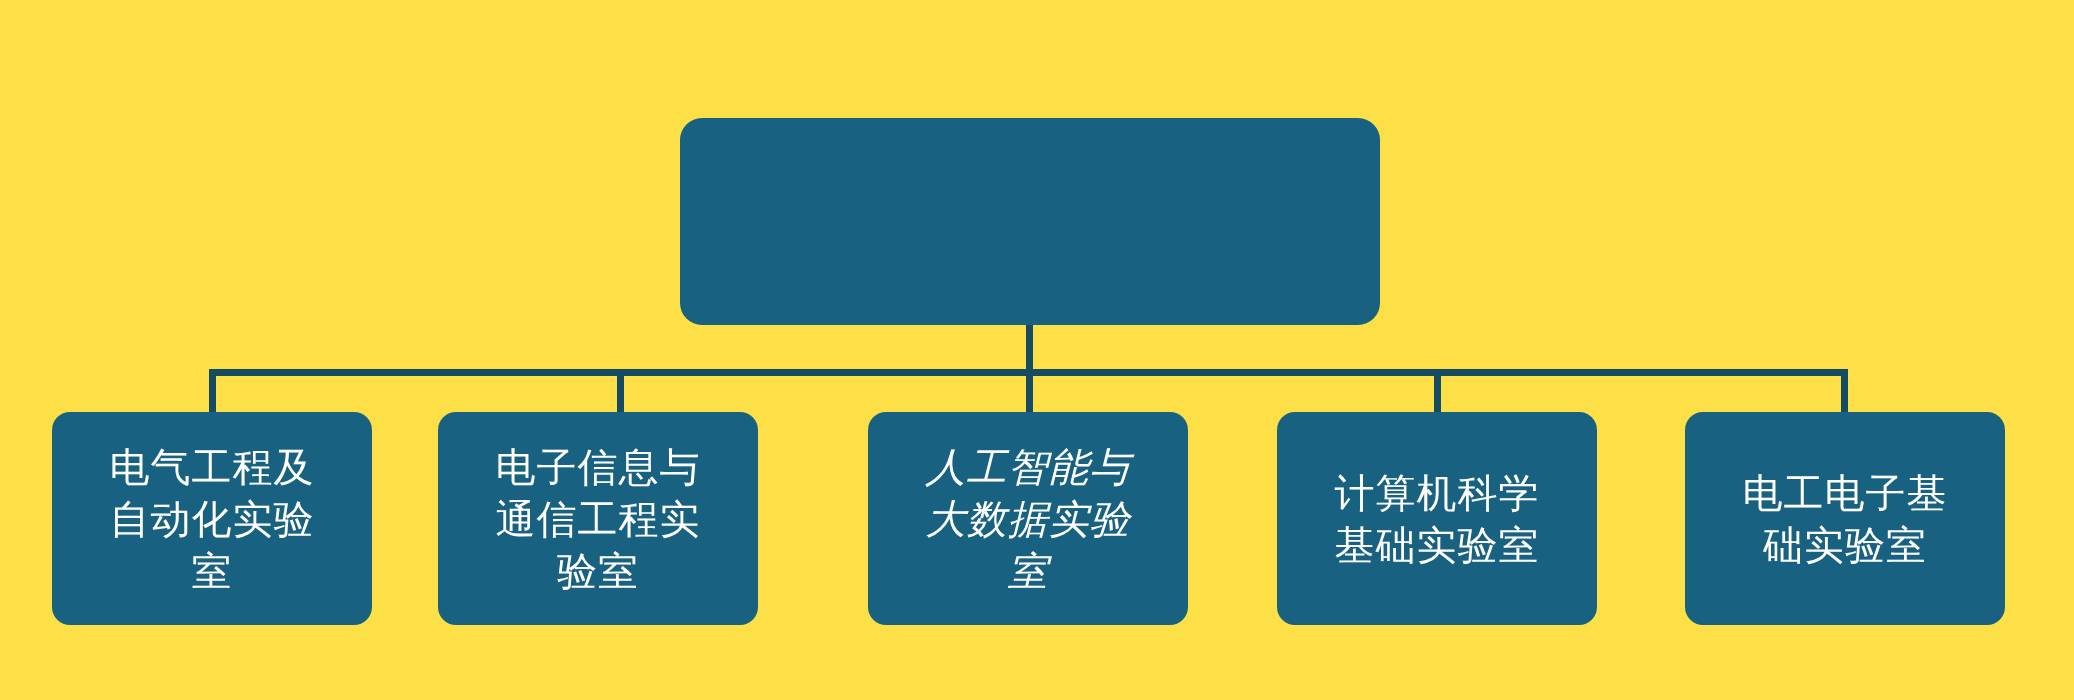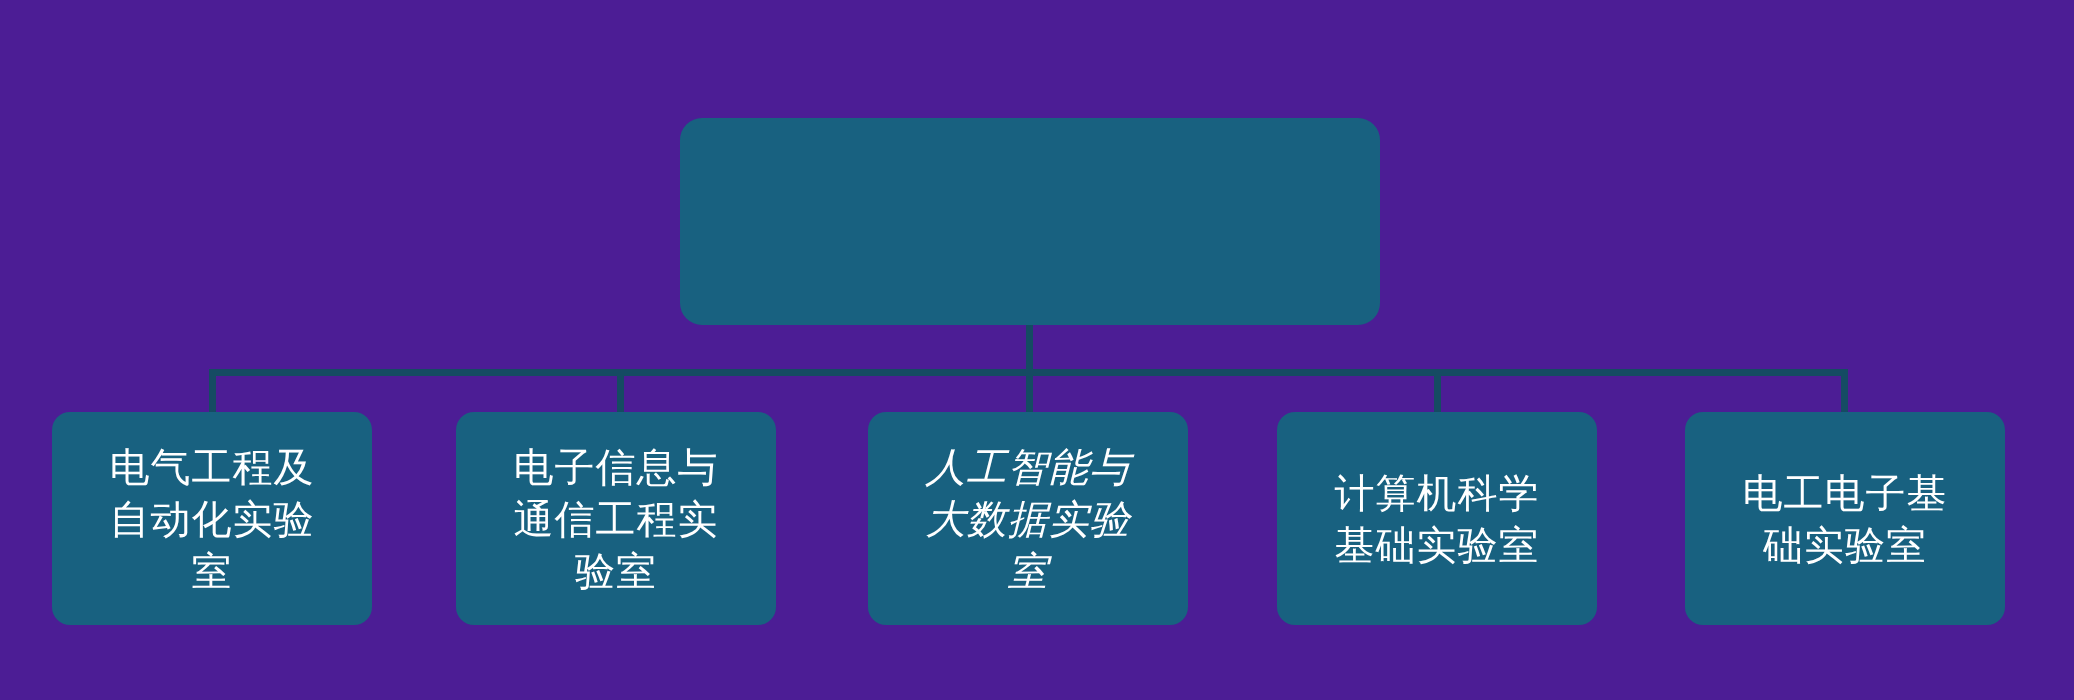--- a/index.html
+++ b/index.html
@@ -7,21 +7,21 @@
     padding: 0;
     background: #ffffff;
   }
   body {
     font-family: "Liberation Sans", "DejaVu Sans", sans-serif;
   }
   #org-canvas {
     position: relative;
     width: 2074px;
     height: 700px;
-    background: #4c1d95;
+    background: #fde047;
     overflow: hidden;
   }
   .node {
     position: absolute;
     box-sizing: border-box;
     display: flex;
     align-items: center;
     justify-content: center;
     text-align: center;
     color: #ffffff;
@@ -79,21 +79,21 @@
   <div class="node node-root">
     <span class="node-label"></span>
   </div>
 
   <div class="node node-child" style="left:52px;">
     <span class="node-label">电气工程及
 自动化实验
 室</span>
   </div>
 
-  <div class="node node-child" style="left:456px;">
+  <div class="node node-child" style="left:438px;">
     <span class="node-label">电子信息与
 通信工程实
 验室</span>
   </div>
 
   <div class="node node-child" style="left:868px;font-style:italic;">
     <span class="node-label">人工智能与
 大数据实验
 室</span>
   </div>

